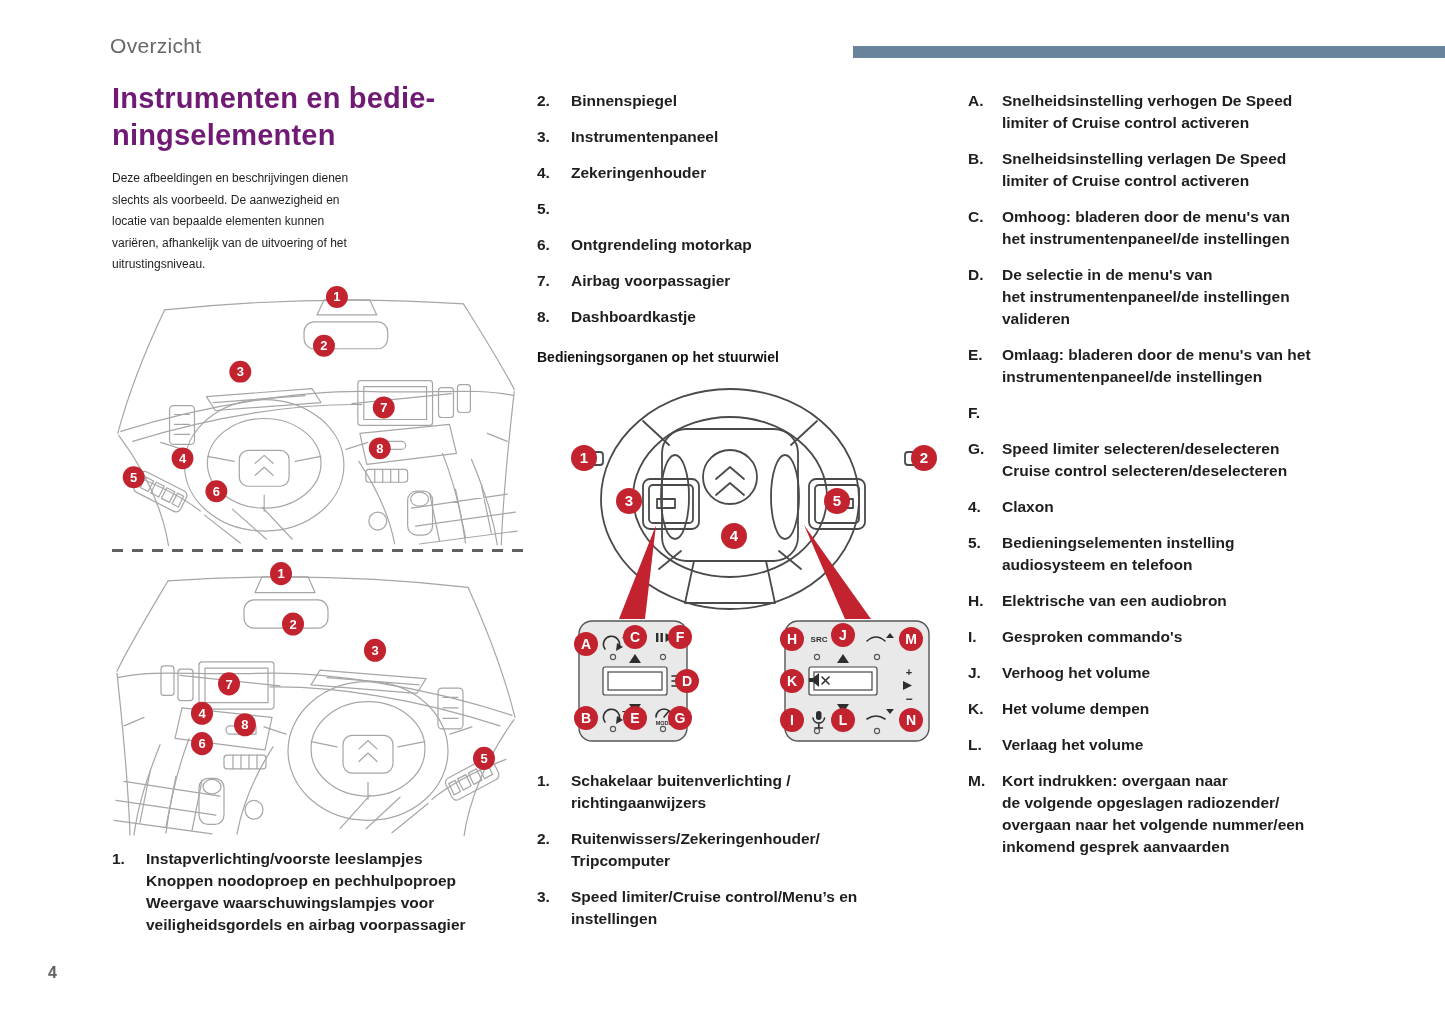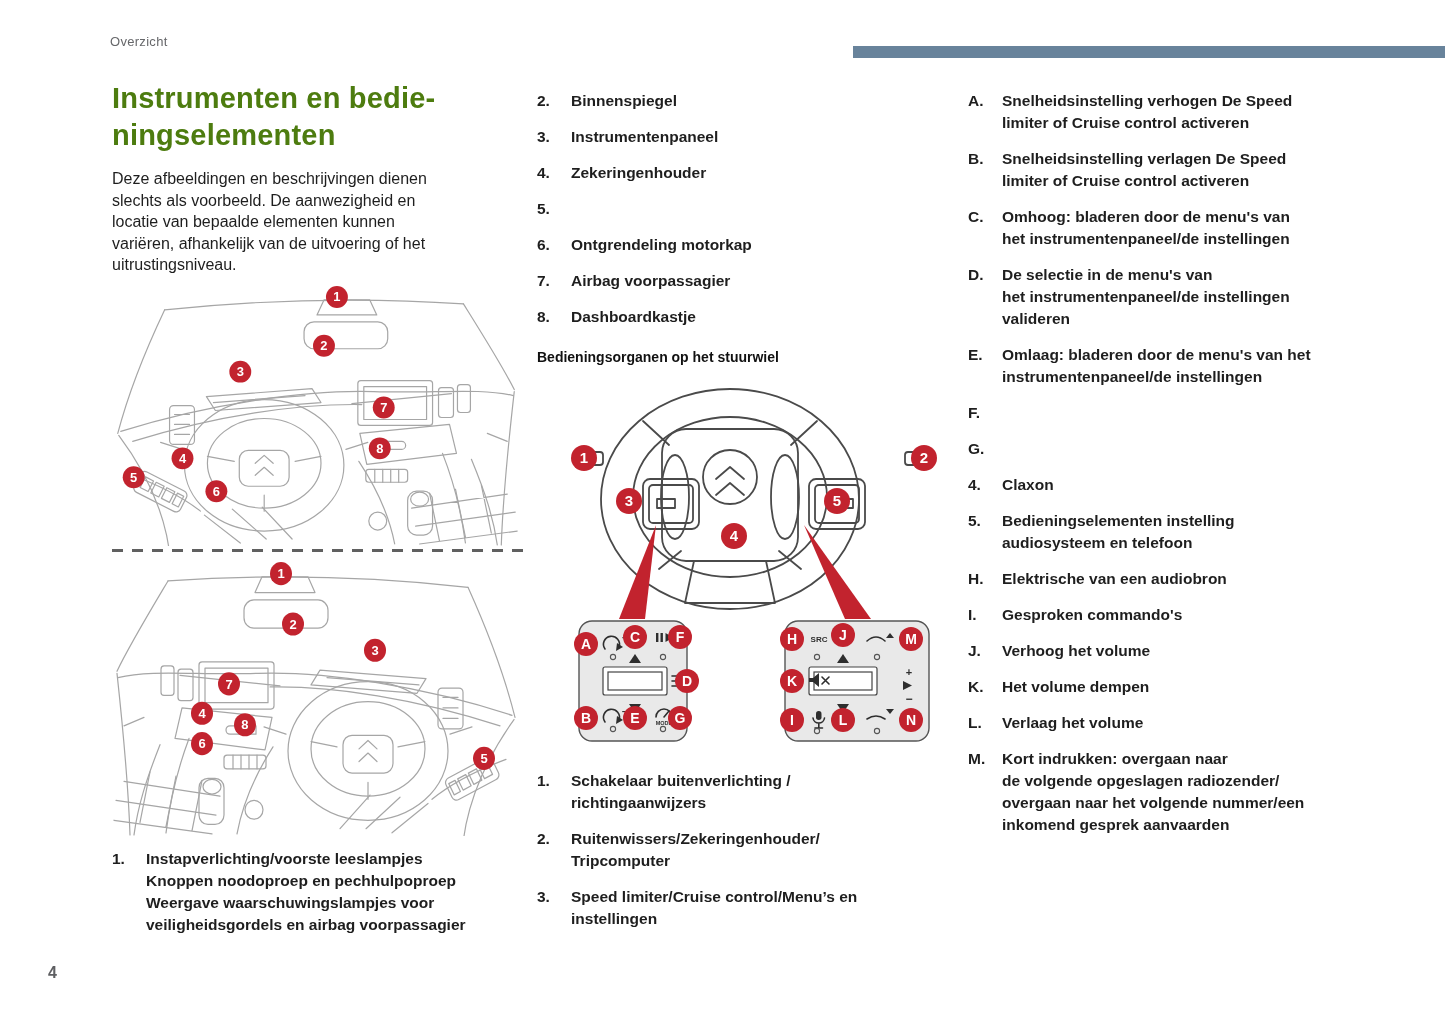--- a/index.html
+++ b/index.html
@@ -1,33 +1,33 @@
 <!DOCTYPE html>
 <html><head>
 <meta charset="utf-8">
 <style>
   html,body { margin:0; padding:0; background:#e9e9e9; }
   .page {
     position:relative; width:1445px; height:1018px; background:#ffffff;
     font-family:"Liberation Sans", sans-serif; color:#1e1e1e; overflow:hidden;
     margin:0 auto;
   }
-  .header-label { position:absolute; left:110px; top:34px; font-size:13px; color:#66676a; letter-spacing:.3px; }
+  .header-label { position:absolute; left:110px; top:34px; font-size:21px; color:#66676a; letter-spacing:.3px; }
   .accent-bar { position:absolute; left:853px; top:46px; width:592px; height:12px; background:#68839b; }
   .page-number { position:absolute; left:48px; top:964px; font-size:16px; font-weight:bold; color:#5e5f62; }
 
   .col-left  { position:absolute; left:112px; top:80px;  width:412px; }
   .col-mid   { position:absolute; left:537px; top:85px;  width:418px; }
   .col-right { position:absolute; left:968px; top:90px;  width:445px; }
 
   h1.doc-title {
     margin:0 0 14px 0; font-size:29px; line-height:37px; font-weight:bold;
-    color:#4d7c0f; white-space:pre-line; letter-spacing:.2px;
+    color:#701a75; white-space:pre-line; letter-spacing:.2px;
   }
-  p.intro { margin:0; font-size:16px; line-height:21.5px; white-space:pre-line; }
+  p.intro { margin:0; font-size:12px; line-height:21.5px; white-space:pre-line; }
 
   .fig { display:block; margin-top:8px; }
   .dash-sep {
     height:3px; margin:3px 0 3px 0; border:0;
     background:repeating-linear-gradient(90deg,#606060 0 11px,transparent 11px 20px);
   }
 
   ul.plain { list-style:none; margin:0; padding:0; }
   .li { display:flex; font-size:15.5px; line-height:22px; margin:0 0 14px 0; }
   .li .num { flex:none; width:34px; font-weight:bold; }
@@ -473,20 +473,22 @@
       <li class="li">
           <span class="num">E.</span>
           <span class="txt">Omlaag: bladeren door de menu's van het
 instrumentenpaneel/de instellingen</span>
         </li>
       <li class="li">
           <span class="num">F.</span>
         </li>
       <li class="li">
           <span class="num">G.</span>
+          <span class="txt">Speed limiter selecteren/deselecteren
+Cruise control selecteren/deselecteren</span>
         </li>
       <li class="li">
           <span class="num">4.</span>
           <span class="txt">Claxon</span>
         </li>
       <li class="li">
           <span class="num">5.</span>
           <span class="txt">Bedieningselementen instelling
 audiosysteem en telefoon</span>
         </li>

